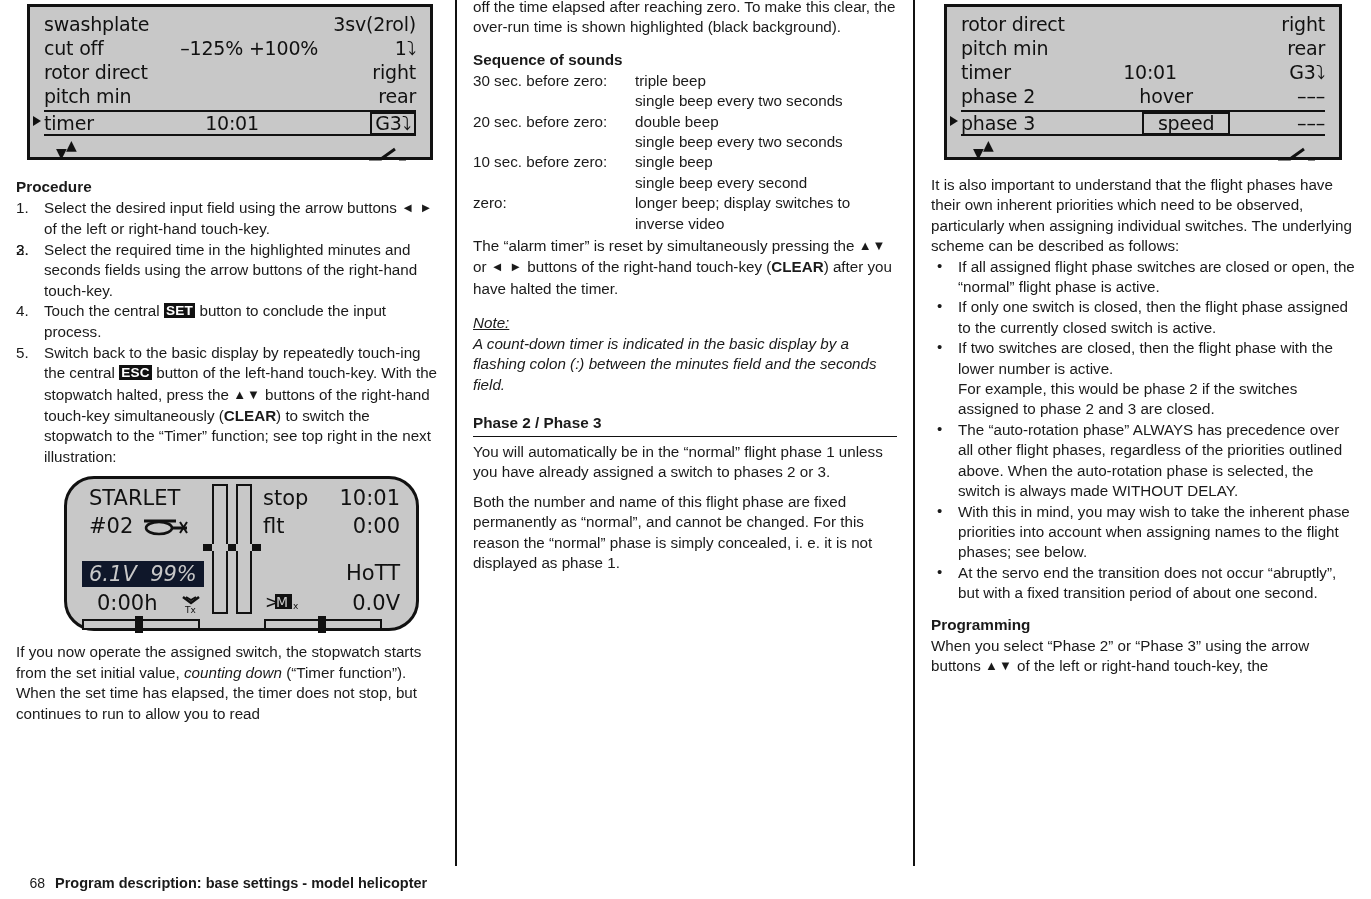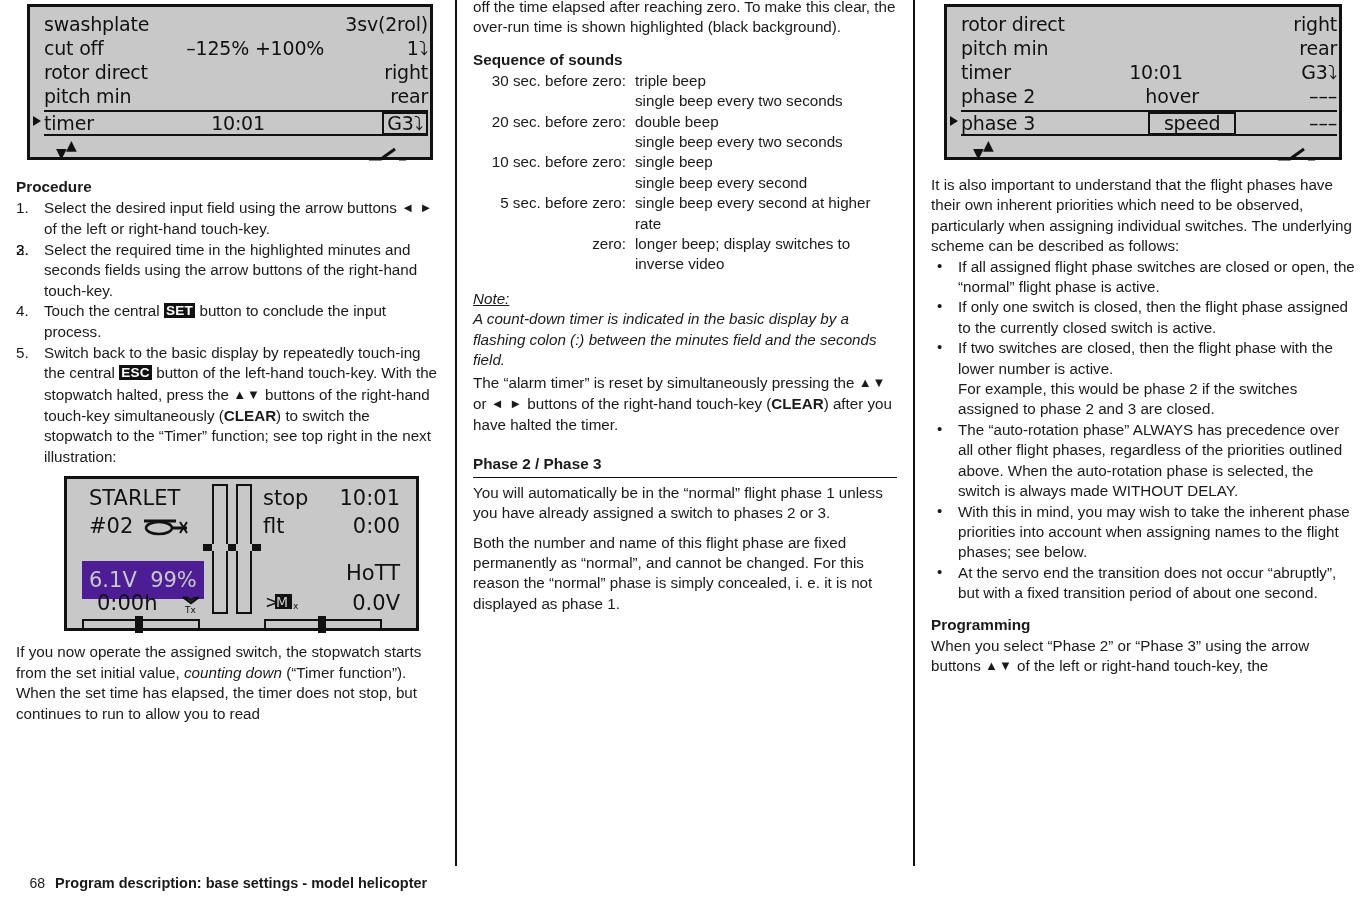--- a/index.html
+++ b/index.html
@@ -95,21 +95,20 @@
     border-collapse: collapse;
     font-size: 15.2px;
     line-height: 20.4px;
     width: 100%;
   }
   table.sounds td {
     padding: 0;
     vertical-align: top;
   }
   table.sounds td.when {
-    text-align: right;
     white-space: nowrap;
     padding-right: 9px;
     width: 162px;
   }
 
   
   .key-inv {
     background: #111;
     color: #fff;
     font-weight: bold;
@@ -124,21 +123,21 @@
   .arrows { letter-spacing: 1px; font-size: 13px; position: relative; top: -1px;}
 
   
   .lcd {
     background: #c8c8c8;
     border: 3px solid #111;
     position: relative;
     font-family: "DejaVu Sans", sans-serif;
     color: #111;
   }
-  .lcd-menu { padding: 6px 2px 0 14px; }
+  .lcd-menu { padding: 6px 14px 0 14px; }
   .lcd-row {
     display: flex;
     align-items: baseline;
     height: 24px;
     font-size: 19px;
     letter-spacing: -0.2px;
     position: relative;
   }
   .lcd-row .lbl { flex: 0 0 auto; }
   .lcd-row .mid { flex: 1 1 auto; text-align: center; }
@@ -190,22 +189,23 @@
   
   .lcd-basic {
     width: 355px;
     height: 155px;
     position: relative;
     padding: 0;
     font-size: 21px;
   }
   .lcd-basic .t { position: absolute; white-space: nowrap; }
   .lcd-basic .inv {
-    background: #4c1d95; color: #c8c8c8;
-    padding: 7px 7px;
+    background: #0f172a; color: #c8c8c8;
+    padding: 1px 7px;
+    font-style: italic;
   }
   .stickbar {
     position: absolute;
     border: 2.5px solid #111;
     background: #c8c8c8;
   }
   .barfill {
     position: absolute;
     background: #111;
   }
@@ -298,21 +298,21 @@
         <li>
           <span class="num">4.</span>
           <span><span>Touch the central </span><span class="key-inv">SET</span><span> button to conclude the input process.</span></span>
         </li>
         <li>
           <span class="num">5.</span>
           <span><span>Switch back to the basic display by repeatedly touch-ing the central </span><span class="key-inv">ESC</span><span> button of the left-hand touch-key. With the stopwatch halted, press the </span><span class="arrows">▲▼</span><span> buttons of the right-hand touch-key simultaneously (</span><span class="bold">CLEAR</span><span>) to switch the stopwatch to the “Timer” function; see top right in the next illustration:</span></span>
         </li>
       </ol>
 
-      <div class="lcd lcd-basic" style="margin:9px 0 0 48px;">
+      <div class="lcd lcd-basic" style="margin:9px 0 0 48px;border-radius:30px;">
         <span class="t" style="left:22px; top:7px;">STARLET</span>
         <span class="t" style="left:22px; top:35px;">#02</span>
         <span class="t" style="left:75px; top:36px;">
           <svg width="48" height="22" viewBox="0 0 48 22">
             <path d="M2 6 L34 6" stroke="#111" stroke-width="3"></path>
             <ellipse cx="17" cy="13" rx="13" ry="6" stroke="#111" stroke-width="2.5" fill="none"></ellipse>
             <path d="M29 13 L45 13" stroke="#111" stroke-width="3"></path>
             <path d="M38 7 L45 18 M45 7 L38 18" stroke="#111" stroke-width="2"></path>
           </svg>
         </span>
@@ -382,33 +382,29 @@
           </tr>
           <tr>
             <td class="when">10 sec. before zero:</td>
             <td class="what">single beep</td>
           </tr>
           <tr>
             <td class="when"></td>
             <td class="what">single beep every second</td>
           </tr>
           <tr>
-            <td class="when">5 sec. before zero:</td>
-            <td class="what">single beep every second at higher rate</td>
-          </tr>
-          <tr>
             <td class="when">zero:</td>
             <td class="what">longer beep; display switches to inverse video</td>
           </tr>
         </tbody>
       </table>
 
+      <p class="body-text" style="margin-top:2px;"><span>The “alarm timer” is reset by simultaneously pressing the </span><span class="arrows">▲▼</span><span> or </span><span class="arrows">◄ ►</span><span> buttons of the right-hand touch-key (</span><span class="bold">CLEAR</span><span>) after you have halted the timer.</span></p>
+
       <p class="body-text ital" style="margin-top:14px;"><span style="text-decoration:underline;">Note:</span><br><span>A count-down timer is indicated in the basic display by a flashing colon (:) between the minutes field and the seconds field.</span></p>
-
-      <p class="body-text" style="margin-top:2px;"><span>The “alarm timer” is reset by simultaneously pressing the </span><span class="arrows">▲▼</span><span> or </span><span class="arrows">◄ ►</span><span> buttons of the right-hand touch-key (</span><span class="bold">CLEAR</span><span>) after you have halted the timer.</span></p>
 
       <h3 class="head ruled" style="margin-top:18px;">Phase 2 / Phase 3</h3>
       <p class="body-text">You will automatically be in the “normal” flight phase 1 unless you have already assigned a switch to phases 2 or 3.</p>
       <p class="body-text">Both the number and name of this flight phase are fixed permanently as “normal”, and cannot be changed. For this reason the “normal” phase is simply concealed, i. e. it is not displayed as phase 1.</p>
     </div>
 
     <div class="col col-3">
 
       <div class="lcd" style="margin:4px 13px 0 13px;height:156px;">
         <div class="lcd-menu">

